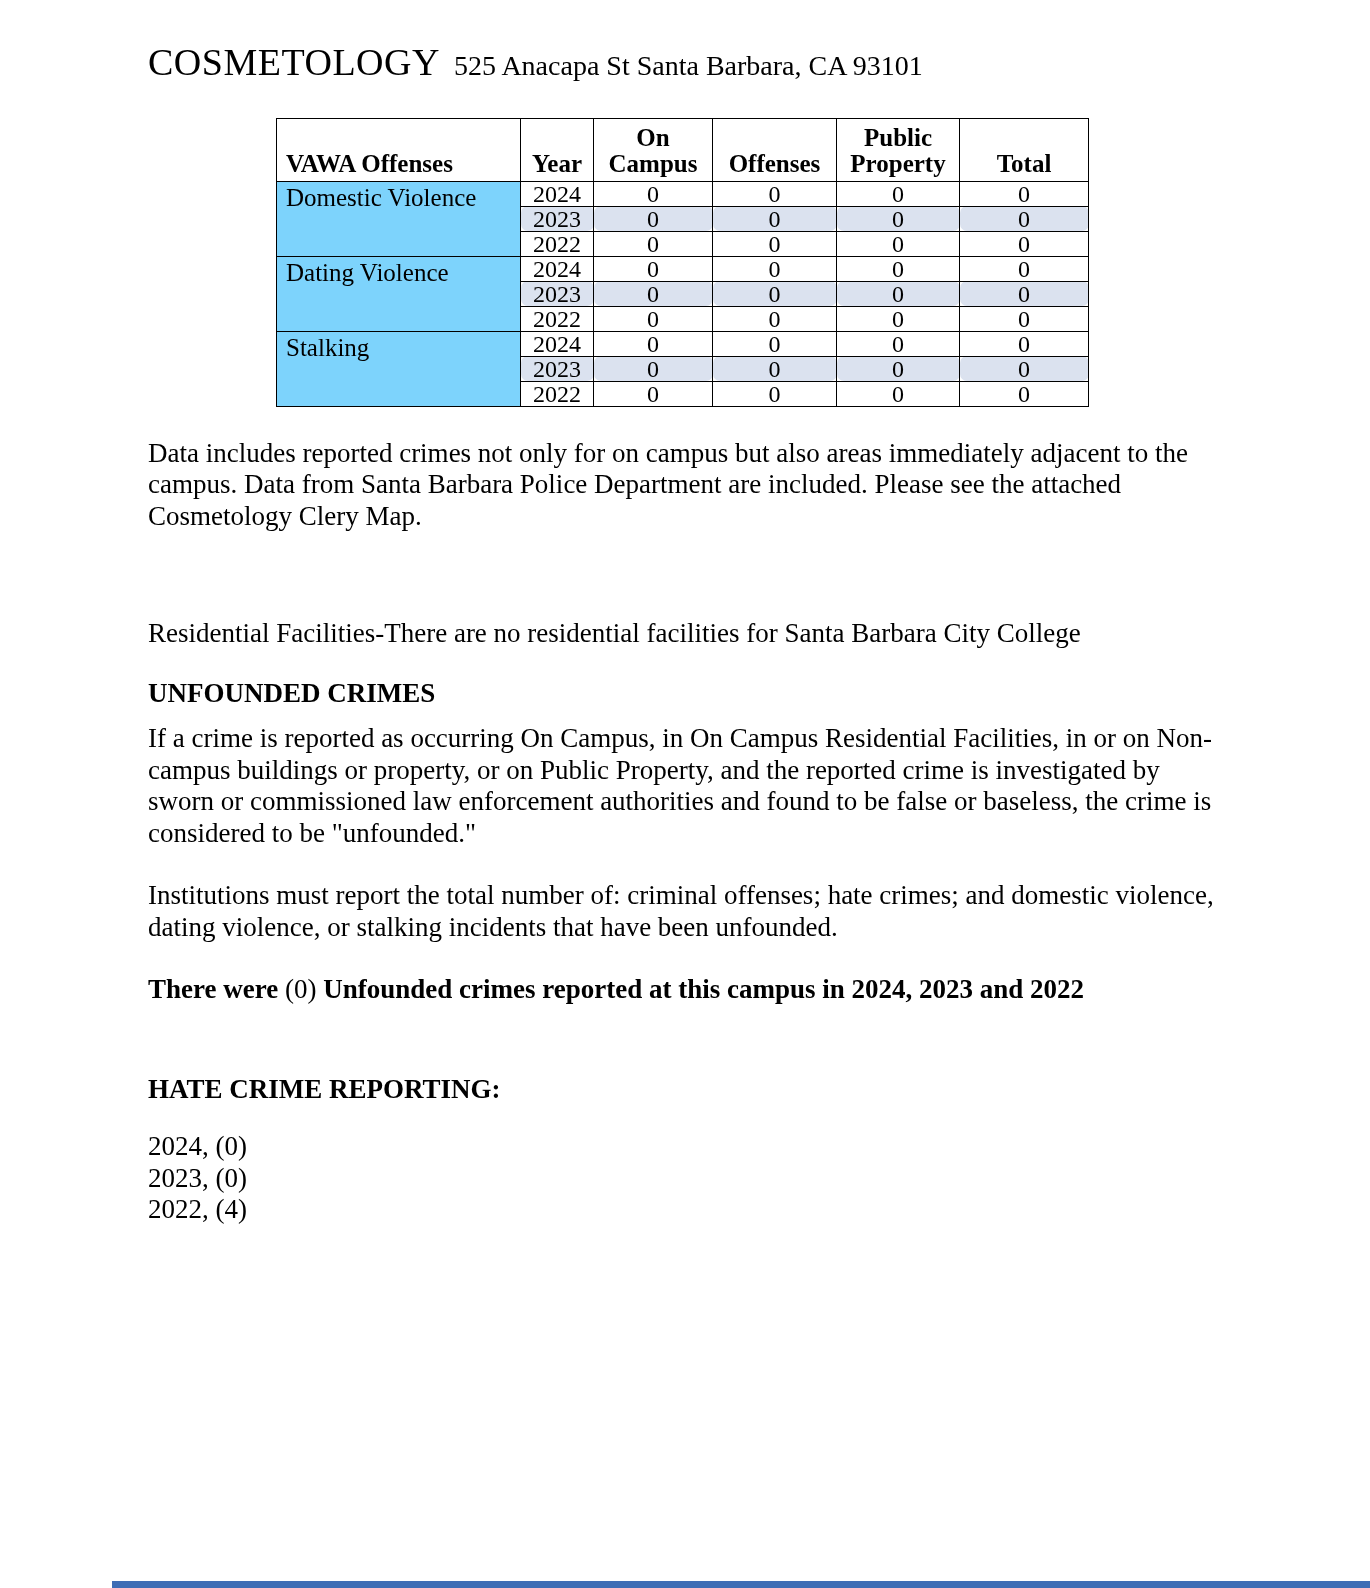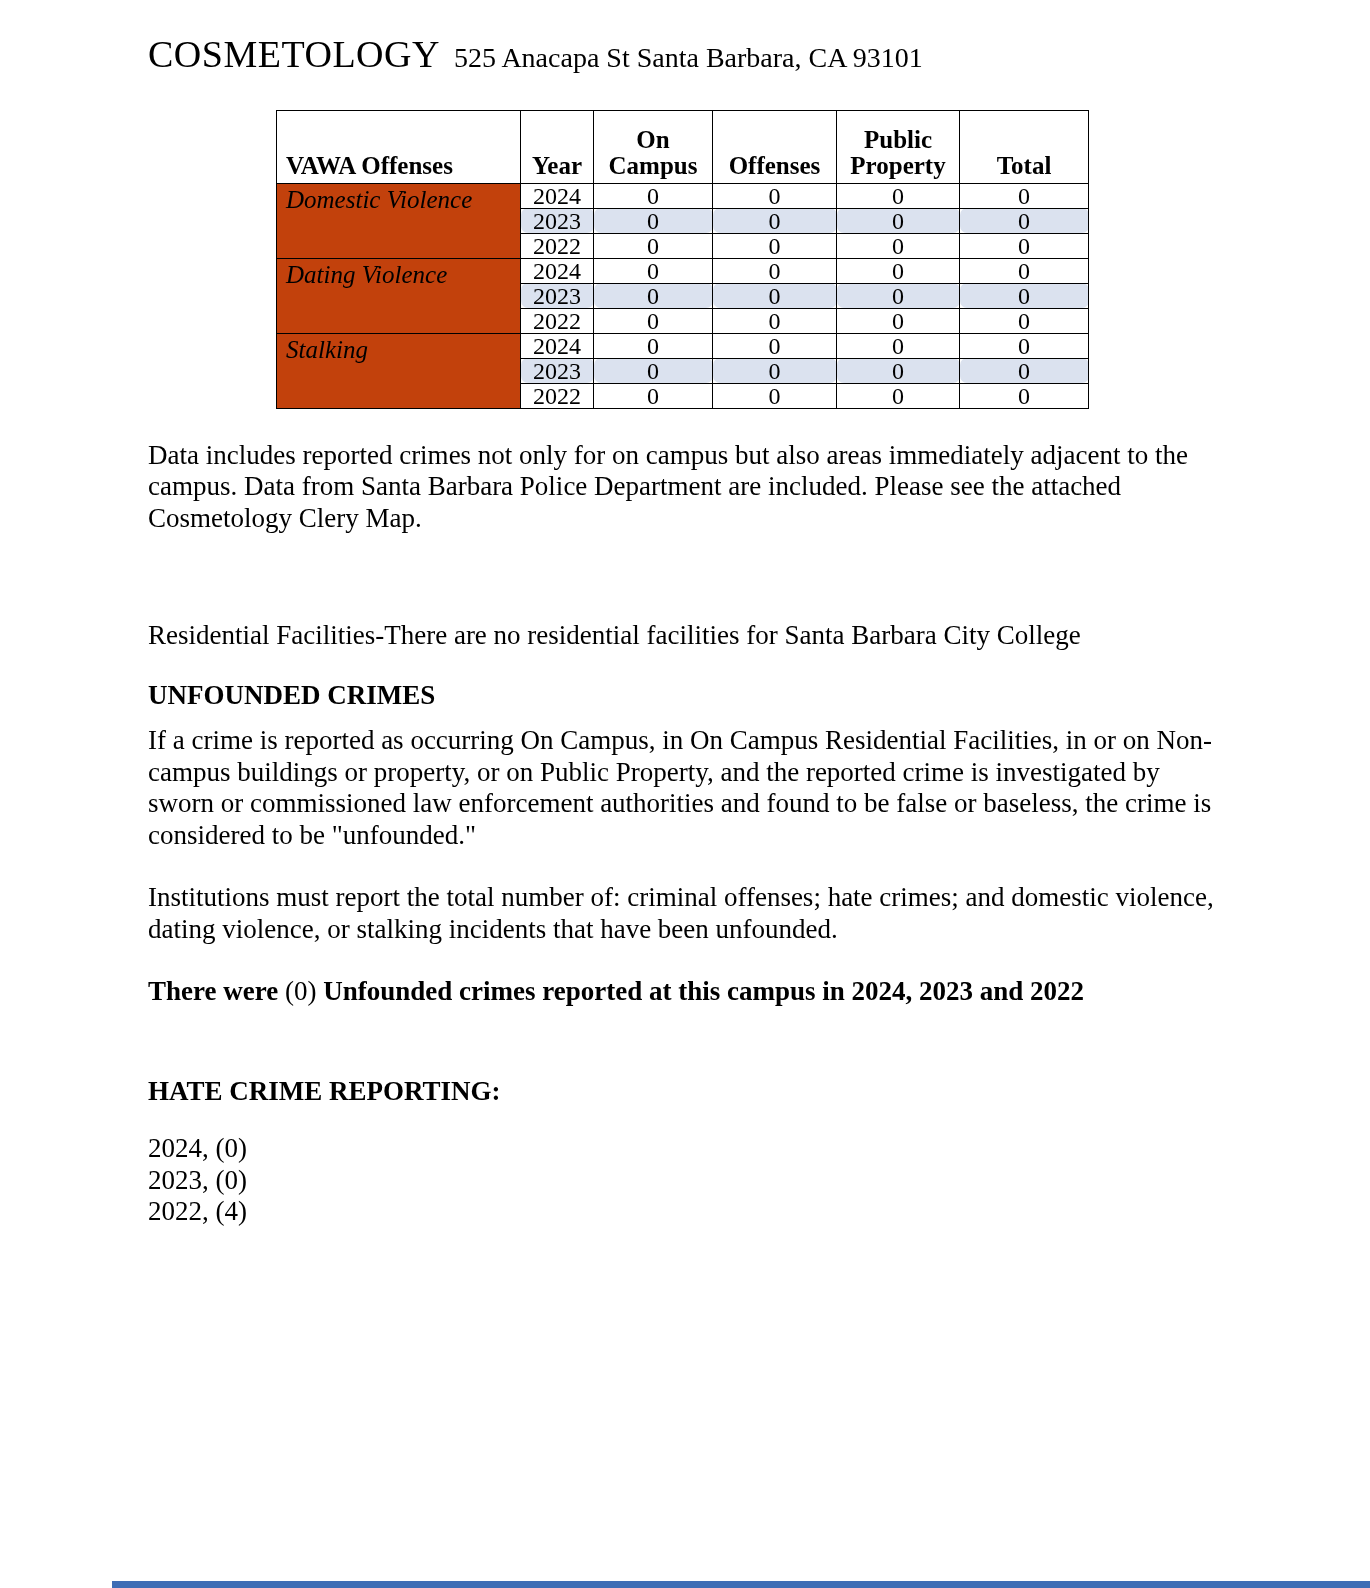--- a/index.html
+++ b/index.html
@@ -20,21 +20,21 @@
     top: 0; left: 0;
     width: 1370px;
     height: 1588px;
   }
   .content {
     padding-left: 148px;
     padding-right: 140px;
   }
   
   .title-line {
-    margin-top: 32px;
+    margin-top: 40px;
     white-space: nowrap;
   }
   .title-main {
     font-size: 38px;
     letter-spacing: 0.5px;
   }
   .title-sub {
     font-size: 28px;
     margin-left: 10px;
   }
@@ -54,43 +54,42 @@
   table.vawa col.c6 { width: 129px; }
   table.vawa th, table.vawa td {
     border: 1px solid #000000;
     font-family: "Liberation Serif", "DejaVu Serif", serif;
   }
   table.vawa th {
     font-weight: bold;
     font-size: 25px;
     vertical-align: bottom;
     text-align: center;
-    padding: 16px 4px 3px 4px;
+    padding: 6px 4px 3px 4px;
     line-height: 1.05;
     height: 43px;
   }
   table.vawa th.left {
     text-align: left;
     padding-left: 9px;
   }
   table.vawa td {
     font-size: 24px;
     text-align: center;
     height: 24px;
     line-height: 1;
     padding: 0;
   }
   table.vawa td.offense {
     text-align: left;
     vertical-align: top;
     padding: 2px 4px 0 9px;
     font-size: 25px;
     line-height: 1.1;
-    background: #c2410c;
-    font-style: italic;
+    background: #7dd3fc;
   }
   table.vawa tr.shaded td:not(.offense) {
     background: #dbe2ef;
     border-radius: 7px;
   }
   
   .para {
     font-size: 27px;
     line-height: 31.5px;
     width: 1072px;

